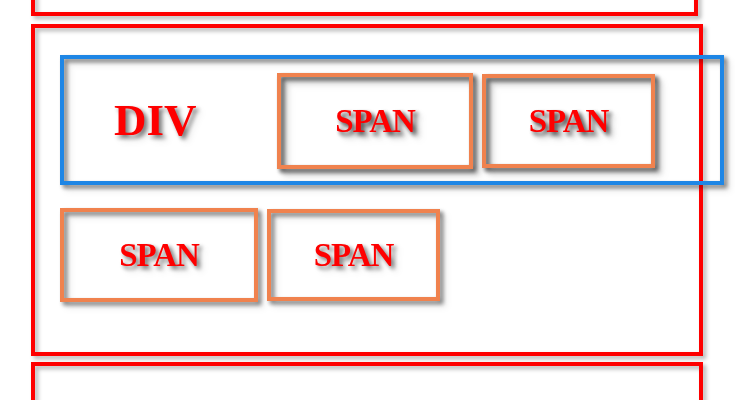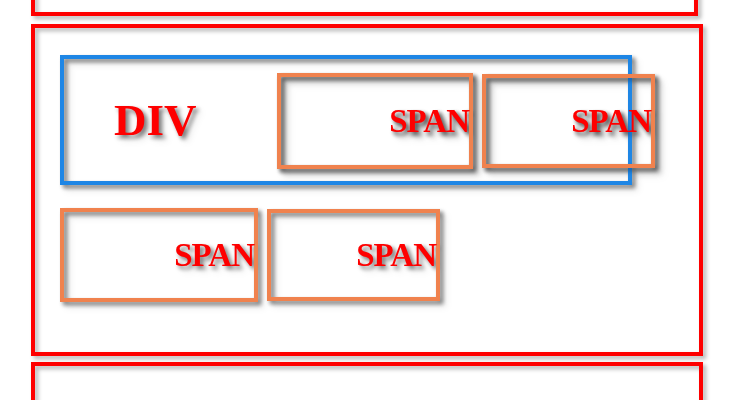--- a/index.html
+++ b/index.html
@@ -27,41 +27,41 @@
   .block-box-top {
     left: 31px; top: -26px; width: 667px; height: 42px;
   }
   .block-box-middle {
     left: 31px; top: 24px; width: 672px; height: 332px;
   }
   .block-box-bottom {
     left: 31px; top: 362px; width: 672px; height: 80px;
   }
   .div-box {
-    left: 25px; top: 27px; width: 572px; height: 130px;
+    left: 25px; top: 27px; width: 664px; height: 130px;
     border: 4px solid var(--container-border, #1e86e5);
     filter: drop-shadow(3px 3px 2px rgba(0,0,0,0.30));
   }
   .div-label {
     position: absolute;
     left: 50px;
     top: 50%;
     transform: translateY(-50%);
     font-size: 45px;
     font-weight: bold;
     color: var(--label, #fe0000);
     line-height: 1;
     white-space: nowrap;
   }
   .span-box {
     border: 4px solid var(--inline-border, #f0824e);
     filter: drop-shadow(3px 3px 2px rgba(0,0,0,0.30));
     display: flex;
     align-items: center;
-    justify-content: flex-end;
+    justify-content: center;
   }
   .span-label {
     font-size: 33px;
     font-weight: bold;
     color: var(--label, #fe0000);
     line-height: 1;
     letter-spacing: -1px;
     white-space: nowrap;
   }
   

